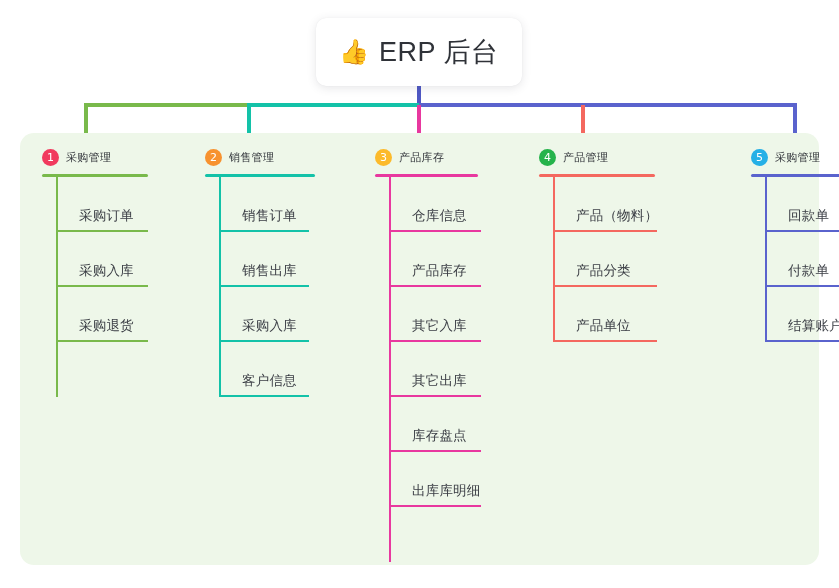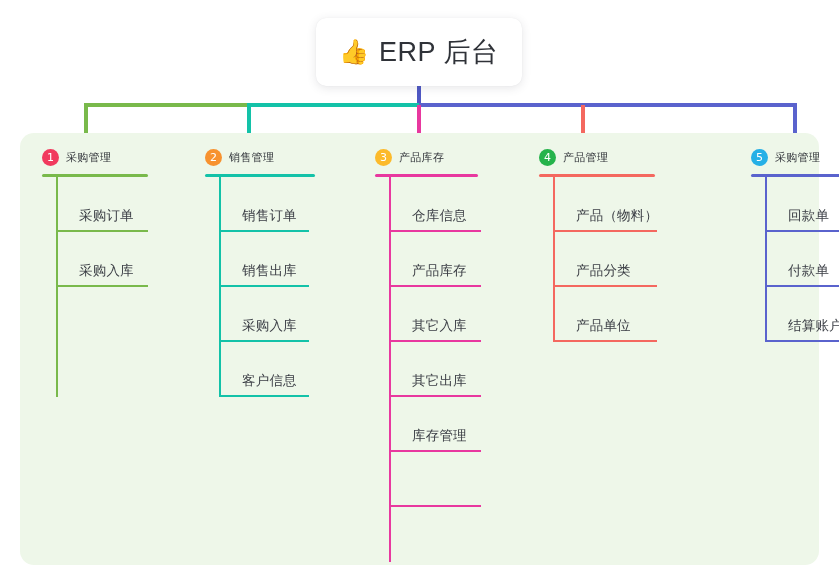--- a/index.html
+++ b/index.html
@@ -127,20 +127,24 @@
         <div class="items">
           <div class="spine" style="background: rgb(121, 185, 75); height: 220px;"></div>
           <div class="item">
             <span class="item-label">采购订单</span>
             <div class="item-rule" style="background: rgb(121, 185, 75); width: 92px;"></div>
           </div>
           <div class="item">
             <span class="item-label">采购入库</span>
             <div class="item-rule" style="background: rgb(121, 185, 75); width: 92px;"></div>
           </div>
+          <div class="item">
+            <span class="item-label">采购退货</span>
+            <div class="item-rule" style="background: rgb(121, 185, 75); width: 92px;"></div>
+          </div>
         </div>
       </div>
       <div class="col" style="left: 205px;">
         <div class="col-head" style="padding-left: 0px;">
           <span class="badge" style="background: rgb(247, 146, 47);">2</span>
           <span class="col-title">销售管理</span>
         </div>
         <div class="col-rule" style="background: rgb(19, 194, 168); width: 110px;"></div>
         <div class="items">
           <div class="spine" style="background: rgb(19, 194, 168); height: 220px;"></div>
@@ -180,24 +184,25 @@
           </div>
           <div class="item">
             <span class="item-label">其它入库</span>
             <div class="item-rule" style="background: rgb(232, 56, 159); width: 92px;"></div>
           </div>
           <div class="item">
             <span class="item-label">其它出库</span>
             <div class="item-rule" style="background: rgb(232, 56, 159); width: 92px;"></div>
           </div>
           <div class="item">
-            <span class="item-label">库存管理</span>
-            <div class="item-rule" style="background: rgb(232, 56, 159); width: 92px;"></div>
-          </div>
-          <div class="item">
+            <span class="item-label">库存盘点</span>
+            <div class="item-rule" style="background: rgb(232, 56, 159); width: 92px;"></div>
+          </div>
+          <div class="item">
+            <span class="item-label">出库库明细</span>
             <div class="item-rule" style="background: rgb(232, 56, 159); width: 92px;"></div>
           </div>
         </div>
       </div>
       <div class="col" style="left: 539px;">
         <div class="col-head" style="padding-left: 0px;">
           <span class="badge" style="background: rgb(37, 179, 75);">4</span>
           <span class="col-title">产品管理</span>
         </div>
         <div class="col-rule" style="background: rgb(244, 104, 95); width: 116px;"></div>

